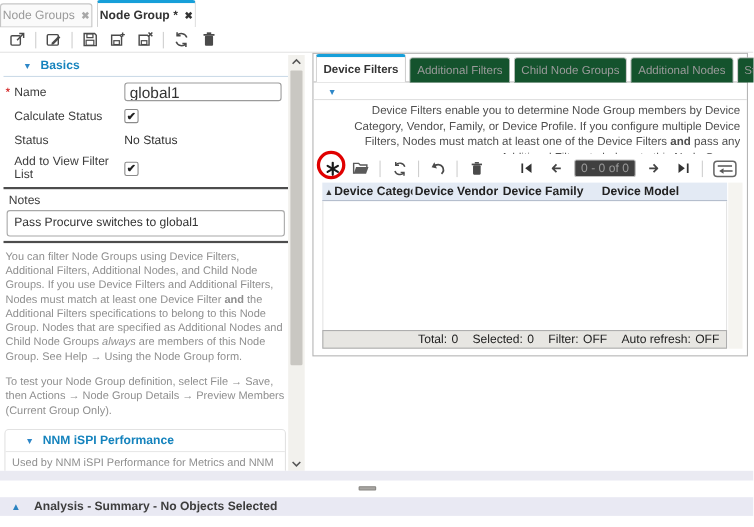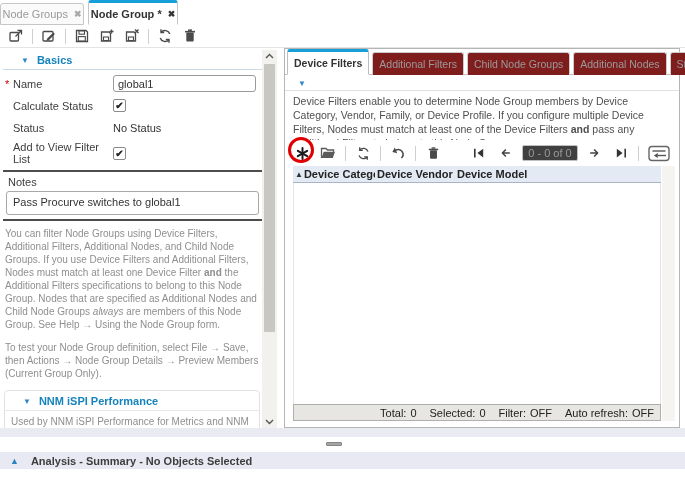--- a/index.html
+++ b/index.html
@@ -27,47 +27,47 @@
 
   
   .form { position:absolute; left:3px; top:50px; width:259px; height:378px; background:#fff; overflow:hidden; }
   .sechead { display:flex; align-items:center; gap:8px; padding:4px 0 3px 18px;
     color:#1583bd; font-weight:bold; border-bottom:1px solid #ccdbe8; }
   .sechead .caret { font-size:8px; color:#2e87c8; }
   .frow { display:flex; align-items:center; margin:5px 0 5px 2px; min-height:17px; }
   .flabel { width:108px; color:#3d3d3d; position:relative; padding-left:8px; }
   .req { color:#cc0000; position:absolute; left:0; top:0; }
   .txtinput { width:143px; height:17px; border:1px solid #9b9b9b; border-radius:3px;
-    font-family:"Liberation Sans",sans-serif; font-size:11px; padding:0 4px; color:#333; }
+    font-family:"Liberation Sans",sans-serif; font-size:14px; padding:0 4px; color:#333; }
   .chk { width:13px; height:13px; border:1px solid #8a8a8a; border-radius:2px; background:#fff;
     display:flex; align-items:center; justify-content:center; font-size:10px; font-weight:bold; color:#222; }
   .divider { height:2px; background:#4d4d4d; margin:4px 0; }
   .noteslabel { margin:2px 0 3px 5px; color:#3d3d3d; }
   .notesbox { display:block; width:253px; height:24px; margin-left:3px; border:1px solid #a8a8a8;
     border-radius:3px; padding:4px 6px; resize:none; overflow:hidden;
     font-family:"Liberation Sans",sans-serif; font-size:11px; color:#333; }
   .help { color:#8f8f8f; font-size:10px; line-height:13px; margin:6px 2px 0 2px; }
   .help + .help { margin-top:10px; }
   .ispibox { margin:10px 2px 0 1px; border:1px solid #e2e2e2; border-radius:4px; min-height:92px; }
   .ispibox .sechead { border-bottom:1px solid #e8e8e8; }
   .ispitext { color:#8f8f8f; font-size:10px; line-height:13px; padding:4px 6px; }
 
   
   .scroll { position:absolute; left:262px; top:50px; width:15px; height:378px; background:#f2f1ed; }
   .scroll .arr { position:absolute; left:0; width:15px; height:12px; display:flex; align-items:center; justify-content:center; }
   .scroll .thumb { position:absolute; left:2px; top:14px; width:11px; height:268px; background:#c9c7c2; border-radius:1px; }
 
   
-  .panel { position:absolute; left:284px; top:48px; width:396px; height:380px;
-    border:1px solid #b5b5b5; background:#fff; }
+  .panel { position:absolute; left:284px; top:48px; width:396px; height:276px;
+    border:1px solid #b5b5b5; background:#fff;text-align:right; }
   .ptabs { position:absolute; left:0; top:0; right:0; height:26px; display:flex; gap:3px;
     padding-left:2px; border-bottom:1px solid #bdbdbd; }
   .ptab { display:flex; align-items:center; white-space:nowrap; font-size:10.5px;
     padding:0 6px; border:1px solid #ccc; border-bottom:none; border-radius:3px 3px 0 0;
-    background:#7f1d1d; color:#9a9a9a; margin-top:3px; height:23px; }
+    background:#14532d; color:#9a9a9a; margin-top:3px; height:23px; }
   .ptab.active { margin-top:0; height:26px; background:#fff; color:#333; font-weight:bold;
     border:1px solid #bdbdbd; border-top:3px solid #169fd9; border-bottom:1px solid #fff; z-index:2; }
   .pcaret { position:absolute; left:13px; top:30px; font-size:8px; color:#2e87c8; }
   .pcaretline { position:absolute; left:0; right:0; top:41px; height:1px; background:#e0e0e0; }
   .pdesc { position:absolute; left:8px; right:6px; top:45px; height:46px; overflow:hidden;
     color:#4f4f4f; font-size:10.5px; line-height:14px; }
   .ttoolbar { position:absolute; left:8px; right:8px; top:92px; height:24px;
     display:flex; align-items:center; gap:8px; }
   .ttoolbar .spacer { flex:1; }
   .pagebox { width:56px; height:16px; border:1px solid #c0c0c0; border-radius:2px; color:#9a9a9a;
@@ -334,20 +334,23 @@
     </div>
 
     <div class="thead">
       <span class="thcell" style="width:82px;">
         <span class="sort">▲</span>
         <span>Device Catego</span>
       </span>
       <span class="thcell" style="width:80px;">
         <span>Device Vendor</span>
       </span>
+      <span class="thcell" style="width:90px;">
+        <span>Device Family</span>
+      </span>
       <span class="thcell" style="width:116px;">
         <span>Device Model</span>
       </span>
     </div>
 
     <div class="tbody"></div>
     <div class="scrollstrip"></div>
 
     <div class="tfoot">
       <span class="pair">

